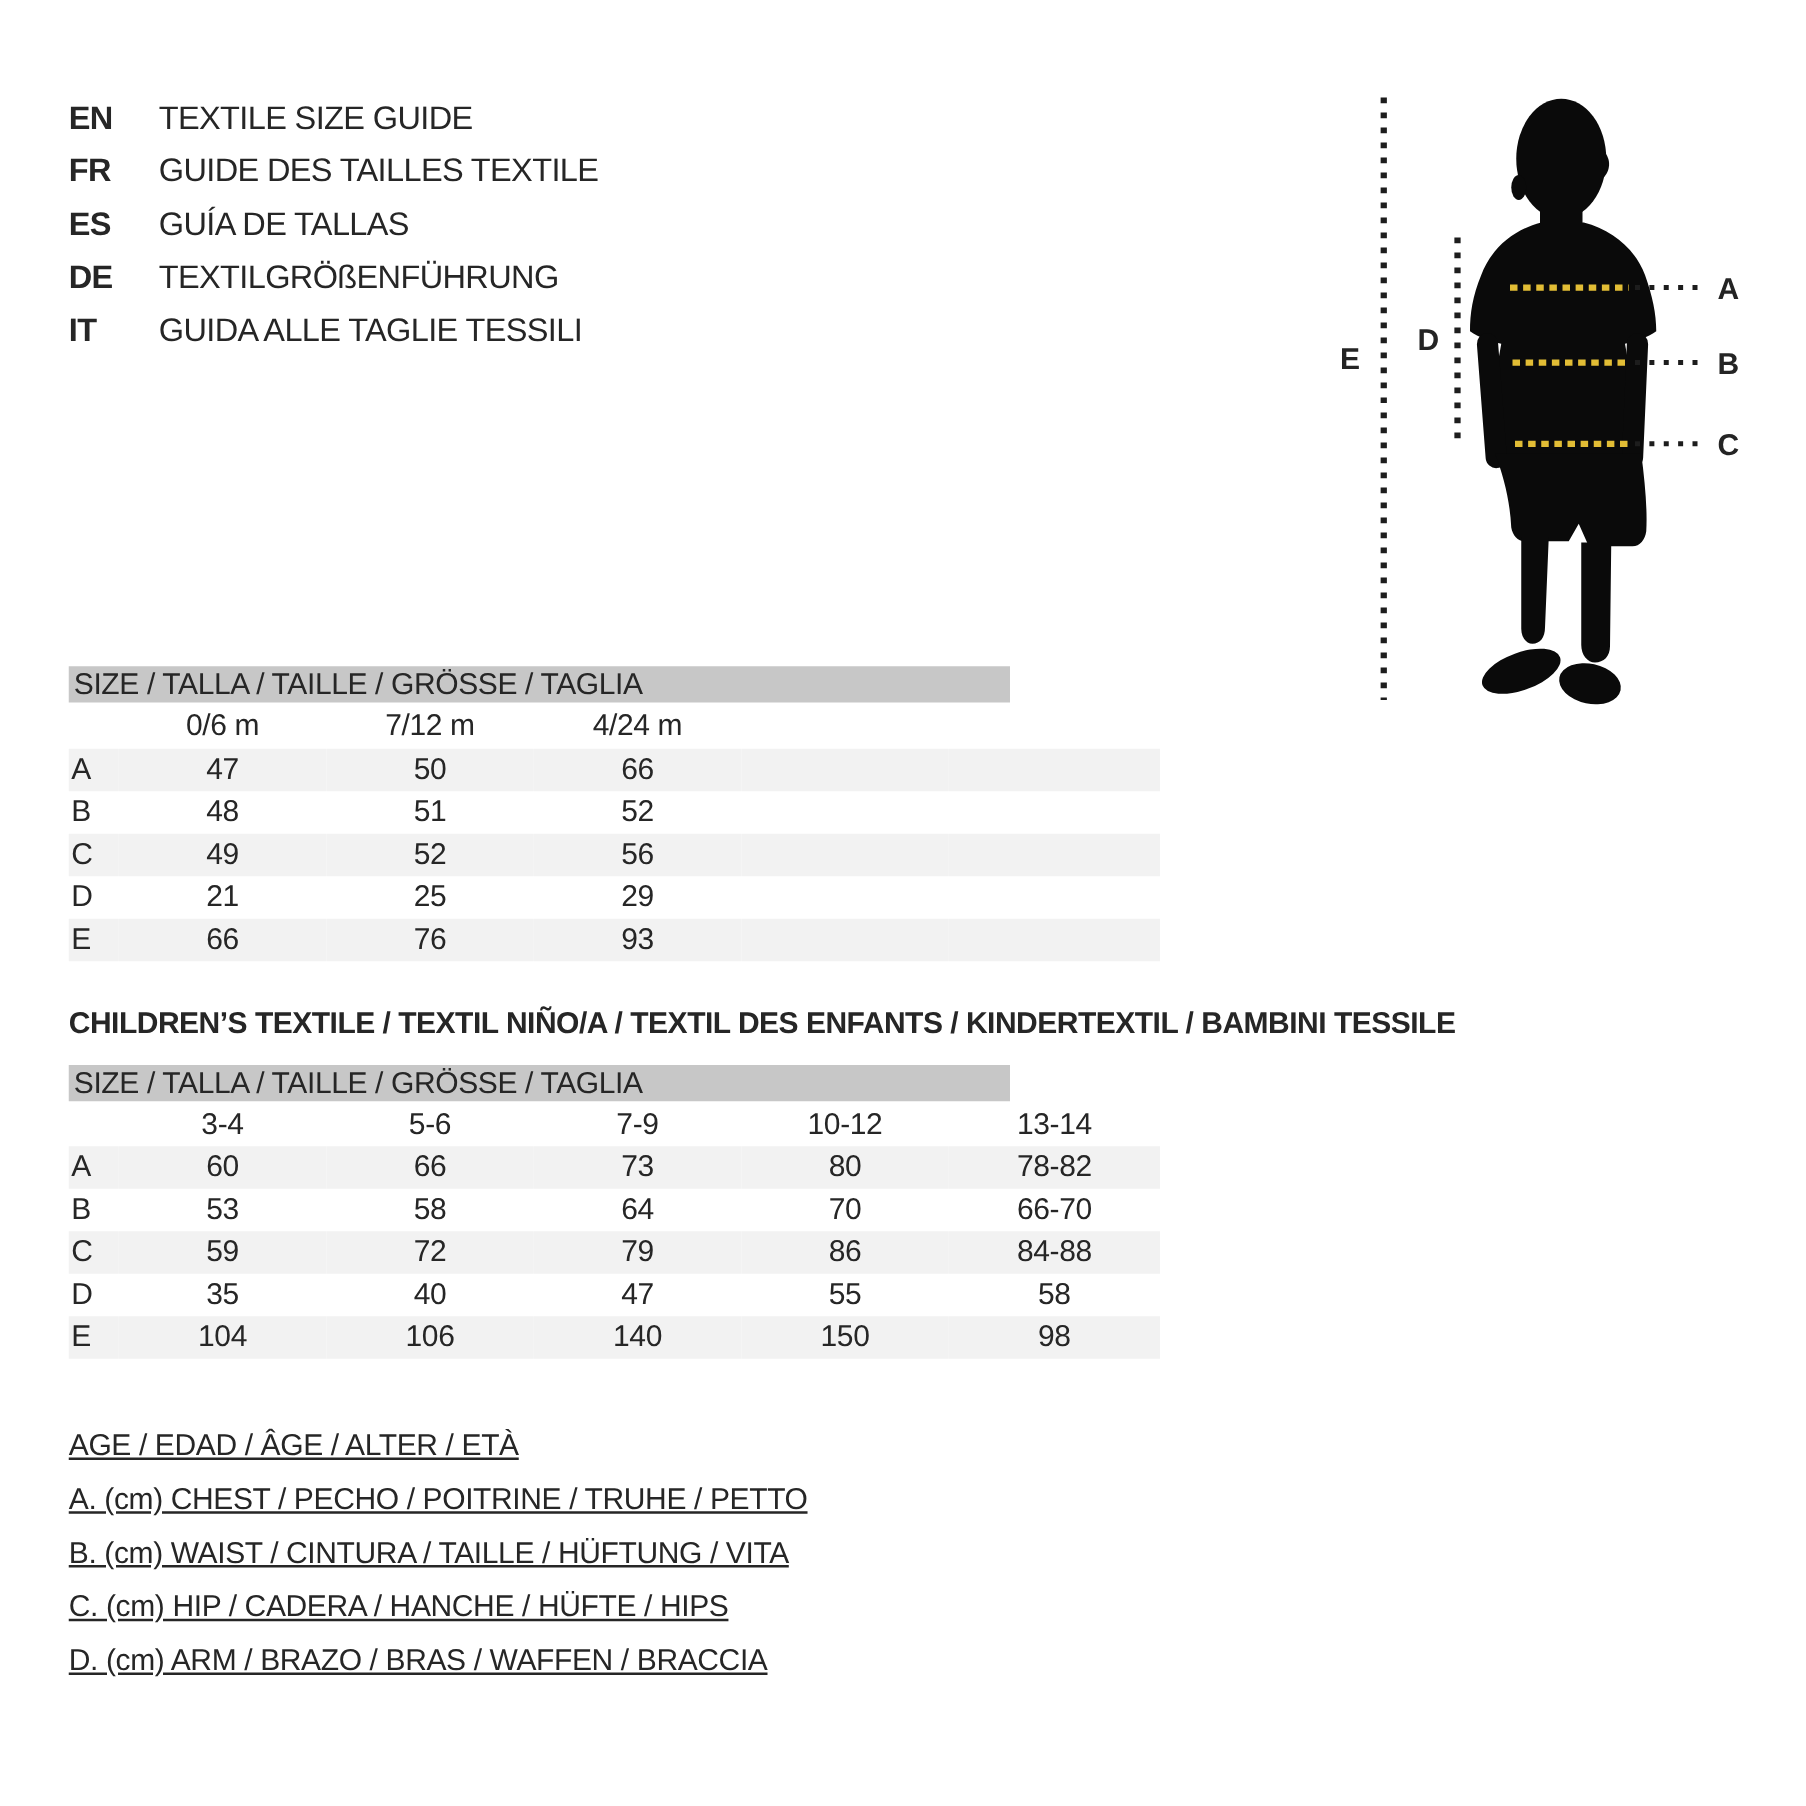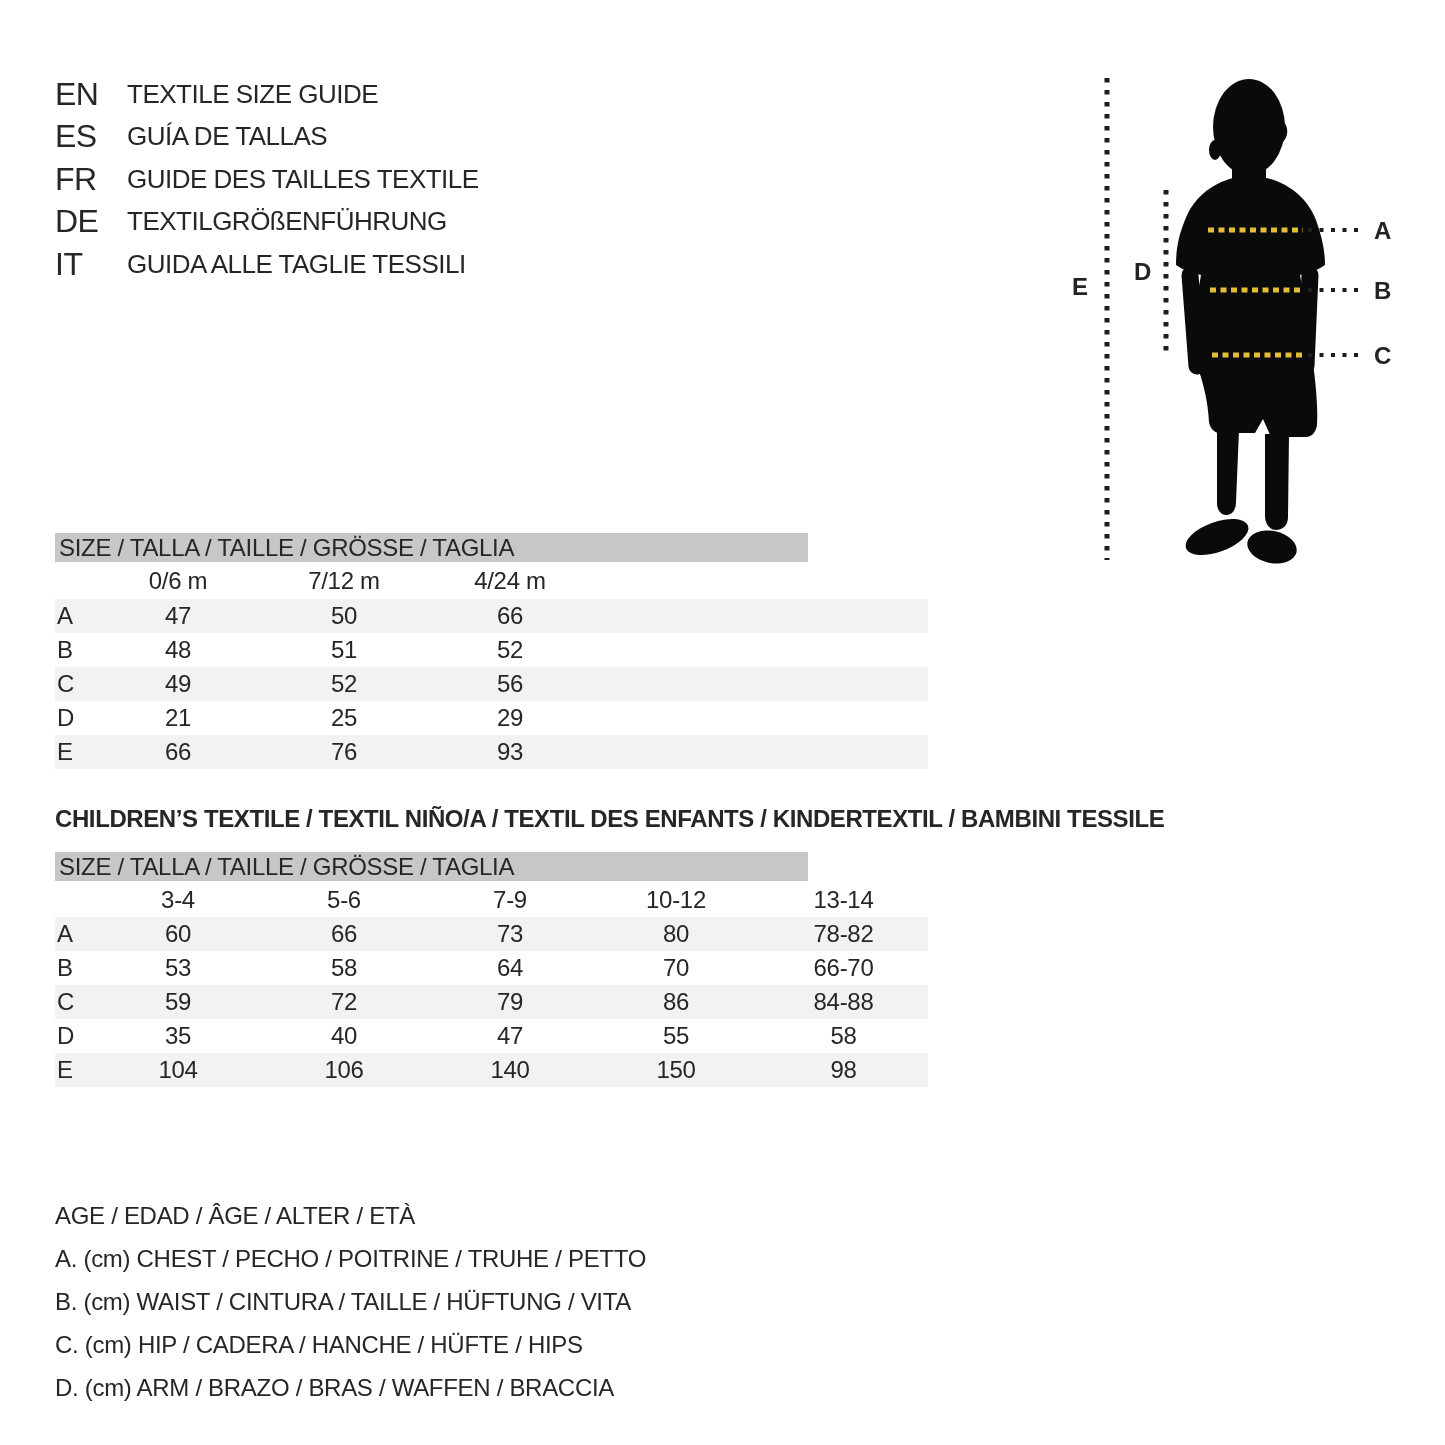--- a/index.html
+++ b/index.html
@@ -9,21 +9,21 @@
     background:#ffffff;
     font-family:"Liberation Sans", sans-serif;
     color:#262626;
     letter-spacing:-0.3px;
     overflow:hidden;
   }
   .abs{position:absolute;}
 
   
   .lang-row{display:flex;height:42.5px;align-items:center;}
-  .lang-code{width:72px;font-size:32px;font-weight:400;letter-spacing:-0.5px;}
+  .lang-code{width:72px;font-size:26px;font-weight:700;letter-spacing:-0.5px;}
   .lang-title{font-size:26px;font-weight:400;letter-spacing:-0.5px;white-space:nowrap;}
 
   
   .section-title{font-size:24px;font-weight:700;white-space:nowrap;letter-spacing:-0.4px;}
 
   
   .size-bar{
     width:753px;height:29px;background:#c7c7c7;
     font-size:24px;font-weight:400;line-height:29px;
     padding-left:4px;box-sizing:border-box;white-space:nowrap;
@@ -53,26 +53,26 @@
 <body>
 
 <div id="canvas">
 
   <div class="abs" style="left:55px;top:73px;">
     <div class="lang-row">
       <span class="lang-code">EN</span>
       <span class="lang-title">TEXTILE SIZE GUIDE</span>
     </div>
     <div class="lang-row">
+      <span class="lang-code">FR</span>
+      <span class="lang-title">GUIDE DES TAILLES TEXTILE</span>
+    </div>
+    <div class="lang-row">
       <span class="lang-code">ES</span>
       <span class="lang-title">GUÍA DE TALLAS</span>
-    </div>
-    <div class="lang-row">
-      <span class="lang-code">FR</span>
-      <span class="lang-title">GUIDE DES TAILLES TEXTILE</span>
     </div>
     <div class="lang-row">
       <span class="lang-code">DE</span>
       <span class="lang-title">TEXTILGRÖßENFÜHRUNG</span>
     </div>
     <div class="lang-row">
       <span class="lang-code">IT</span>
       <span class="lang-title">GUIDA ALLE TAGLIE TESSILI</span>
     </div>
   </div>
@@ -242,21 +242,21 @@
       <th class="rowlabel">E</th>
       <td>104</td>
       <td>106</td>
       <td>140</td>
       <td>150</td>
       <td>98</td>
     </tr>
   </tbody>
     </table>
 
-  <div class="abs" style="left:55px;top:1194px;">
+  <div class="abs" style="left:55px;top:1135px;text-decoration:underline;">
     <div class="legend-line">AGE / EDAD / ÂGE / ALTER / ETÀ</div>
     <div class="legend-line">A. (cm) CHEST / PECHO / POITRINE / TRUHE / PETTO</div>
     <div class="legend-line">B. (cm) WAIST / CINTURA / TAILLE / HÜFTUNG / VITA</div>
     <div class="legend-line">C. (cm) HIP / CADERA / HANCHE / HÜFTE / HIPS</div>
     <div class="legend-line">D. (cm) ARM / BRAZO / BRAS / WAFFEN / BRACCIA</div>
   </div>
 
 </div>
 
 </body></html>

